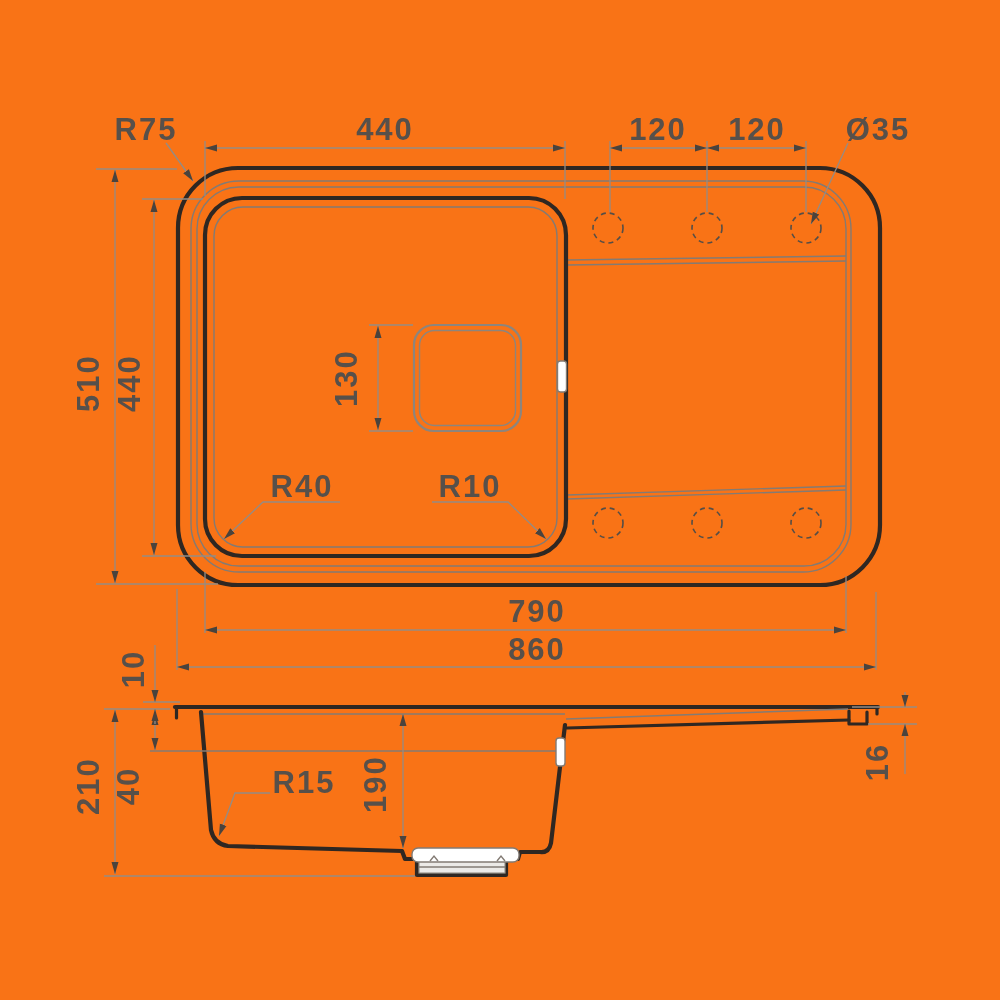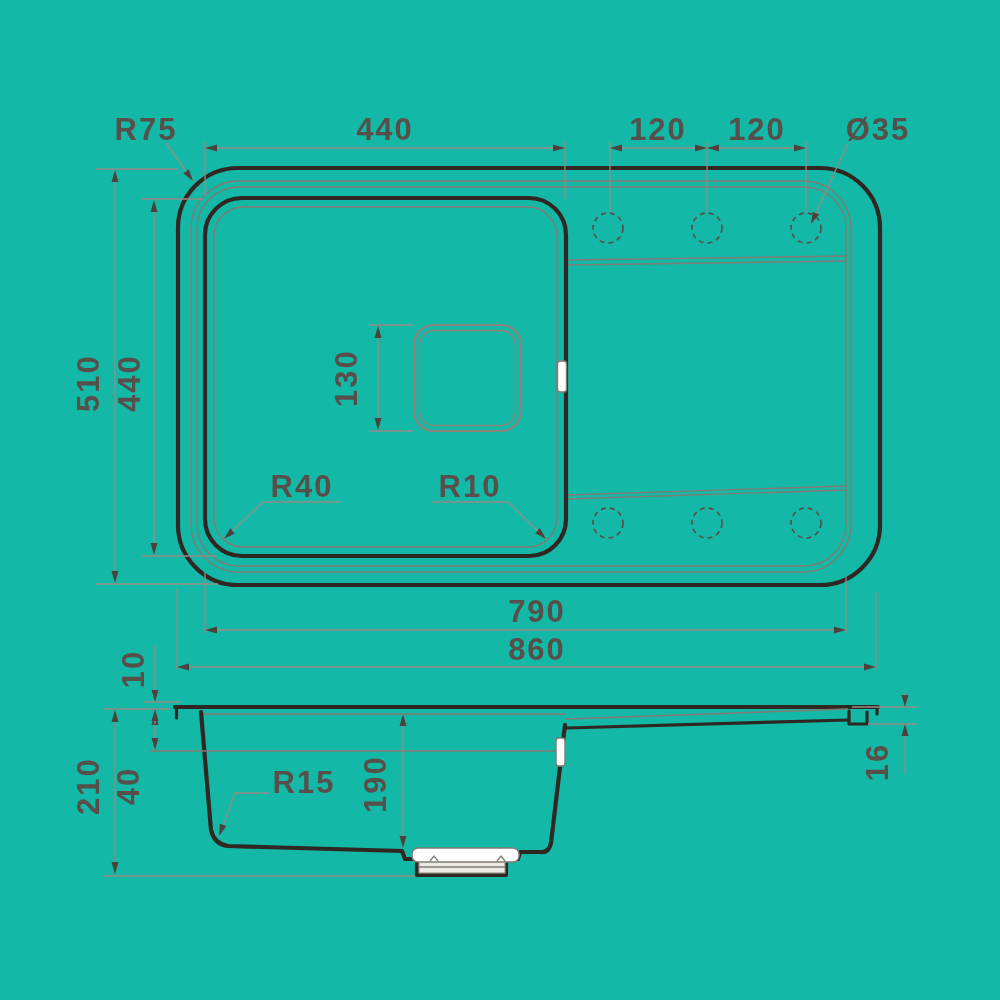--- a/index.html
+++ b/index.html
@@ -1,16 +1,16 @@
 <!DOCTYPE html>
 <html><head>
 <meta charset="utf-8">
 <style>
   html,body{margin:0;padding:0;background:#ffffff;}
-  .stage{width:1000px;height:1000px;background:#14b8a6;position:relative;font-family:"Liberation Sans",sans-serif;}
+  .stage{width:1000px;height:1000px;background:#f97316;position:relative;font-family:"Liberation Sans",sans-serif;}
   svg{display:block;}
   .tk{stroke:#2f2722;stroke-width:4.2;fill:none;stroke-linecap:round;stroke-linejoin:round;}
   .md{stroke:#2f2722;stroke-width:3.2;fill:none;stroke-linecap:round;stroke-linejoin:round;}
   .tn{stroke:#837b74;stroke-width:1.4;fill:none;}
   .dm{stroke:#948c85;stroke-width:1.3;fill:none;}
   .dash{stroke:#554e47;stroke-width:1.6;fill:none;stroke-dasharray:5 4;}
   .lbl{fill:#57504a;font-size:31px;font-weight:700;letter-spacing:2px;}
   .white{fill:#ffffff;}
 </style>
 </head>

